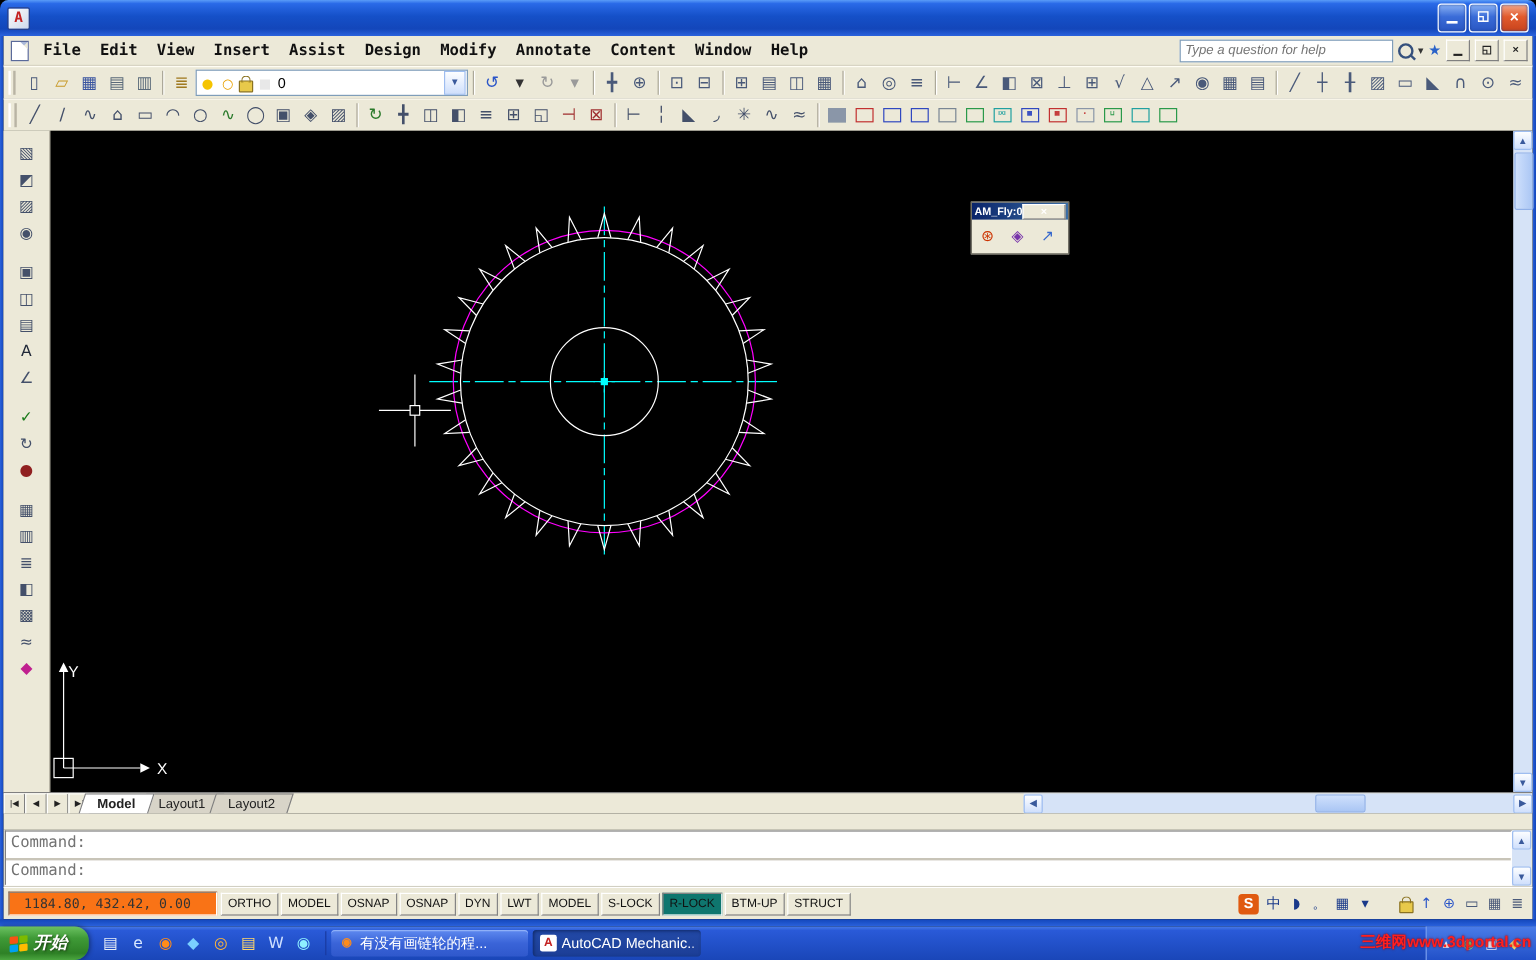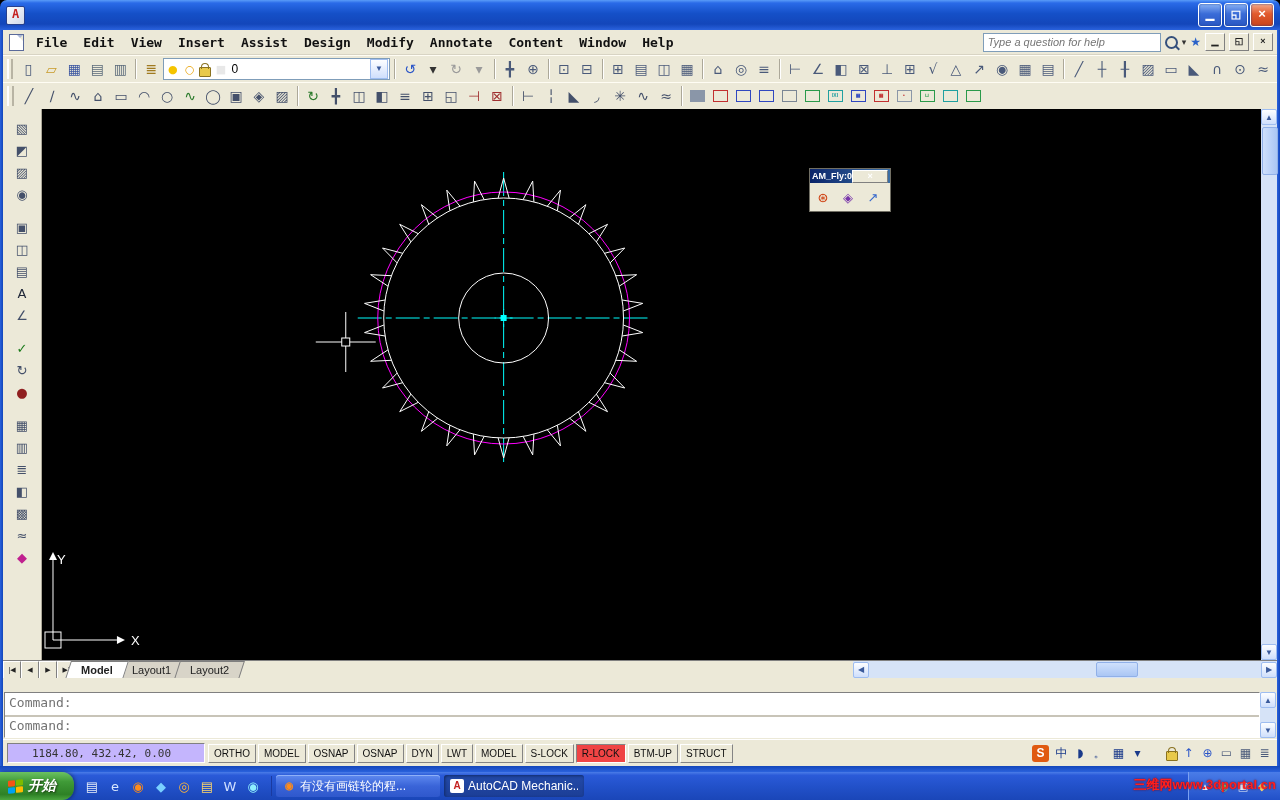--- a/index.html
+++ b/index.html
@@ -89,24 +89,24 @@
   .cmdwin{top:691px;height:48px;background:#ece9d8;padding:1px;display:flex;}
   .cmd-text{flex:1;background:#fff;border:1px solid;border-color:#808080 #fff #fff #808080;display:flex;flex-direction:column;}
   .cmd-hist{flex:1;border-bottom:2px solid #c8c4b8;padding:2px 4px;}
   .cmd-input-line{height:18px;padding:1px 4px;}
   .cmd-text div,.cmd-text span{font:13px "DejaVu Sans Mono",monospace;color:#737373;}
   .cmd-scroll{width:16px;background:#d6e3f7;display:flex;flex-direction:column;}
   
   .statusbar{top:739px;height:27px;background:#ece9d8;border-top:1px solid #fff;display:flex;align-items:center;
     padding:0 4px;gap:3px;}
   .coords{width:148px;height:18px;border:1px solid;border-color:#808080 #fff #fff #808080;
-    font:11px "DejaVu Sans Mono",monospace;color:#333;display:flex;align-items:center;padding:0 24px;background:#c4b5fd;}
+    font:11px "DejaVu Sans Mono",monospace;color:#333;display:flex;align-items:center;padding:0 12px;background:#f97316;}
   .toggle{height:17px;border:1px solid;border-color:#fff #848484 #848484 #fff;background:#ece9d8;
     font:10px "Liberation Sans",sans-serif;color:#111;display:inline-flex;align-items:center;padding:0 5px;}
-  .toggle.on{border-color:#848484 #fff #fff #848484;background:#ef4444;}
+  .toggle.on{border-color:#848484 #fff #fff #848484;background:#0f766e;}
   .status-spacer{flex:1;}
   .statusbar .ic{width:17px;height:17px;font-size:12px;}
   
   .side{position:absolute;top:30px;width:3px;height:742px;background:linear-gradient(90deg,#2a62dd,#1346ba);}
   .side.l{left:0;}.side.r{right:0;}
   .botframe{position:absolute;left:0;right:0;top:766px;height:6px;background:linear-gradient(180deg,#1346ba,#2a62dd);}
   .taskbar{position:absolute;left:0;right:0;top:772px;height:28px;
     background:linear-gradient(180deg,#4a7ce8 0%,#2a5ad8 12%,#2150c8 55%,#1a46b8 100%);display:flex;align-items:center;}
   .startbtn{height:28px;padding:0 18px 0 8px;border-radius:0 12px 12px 0;display:flex;align-items:center;gap:5px;
     background:linear-gradient(180deg,#6cc262 0%,#3f9a37 35%,#2e8126 80%,#4ba63f 100%);

